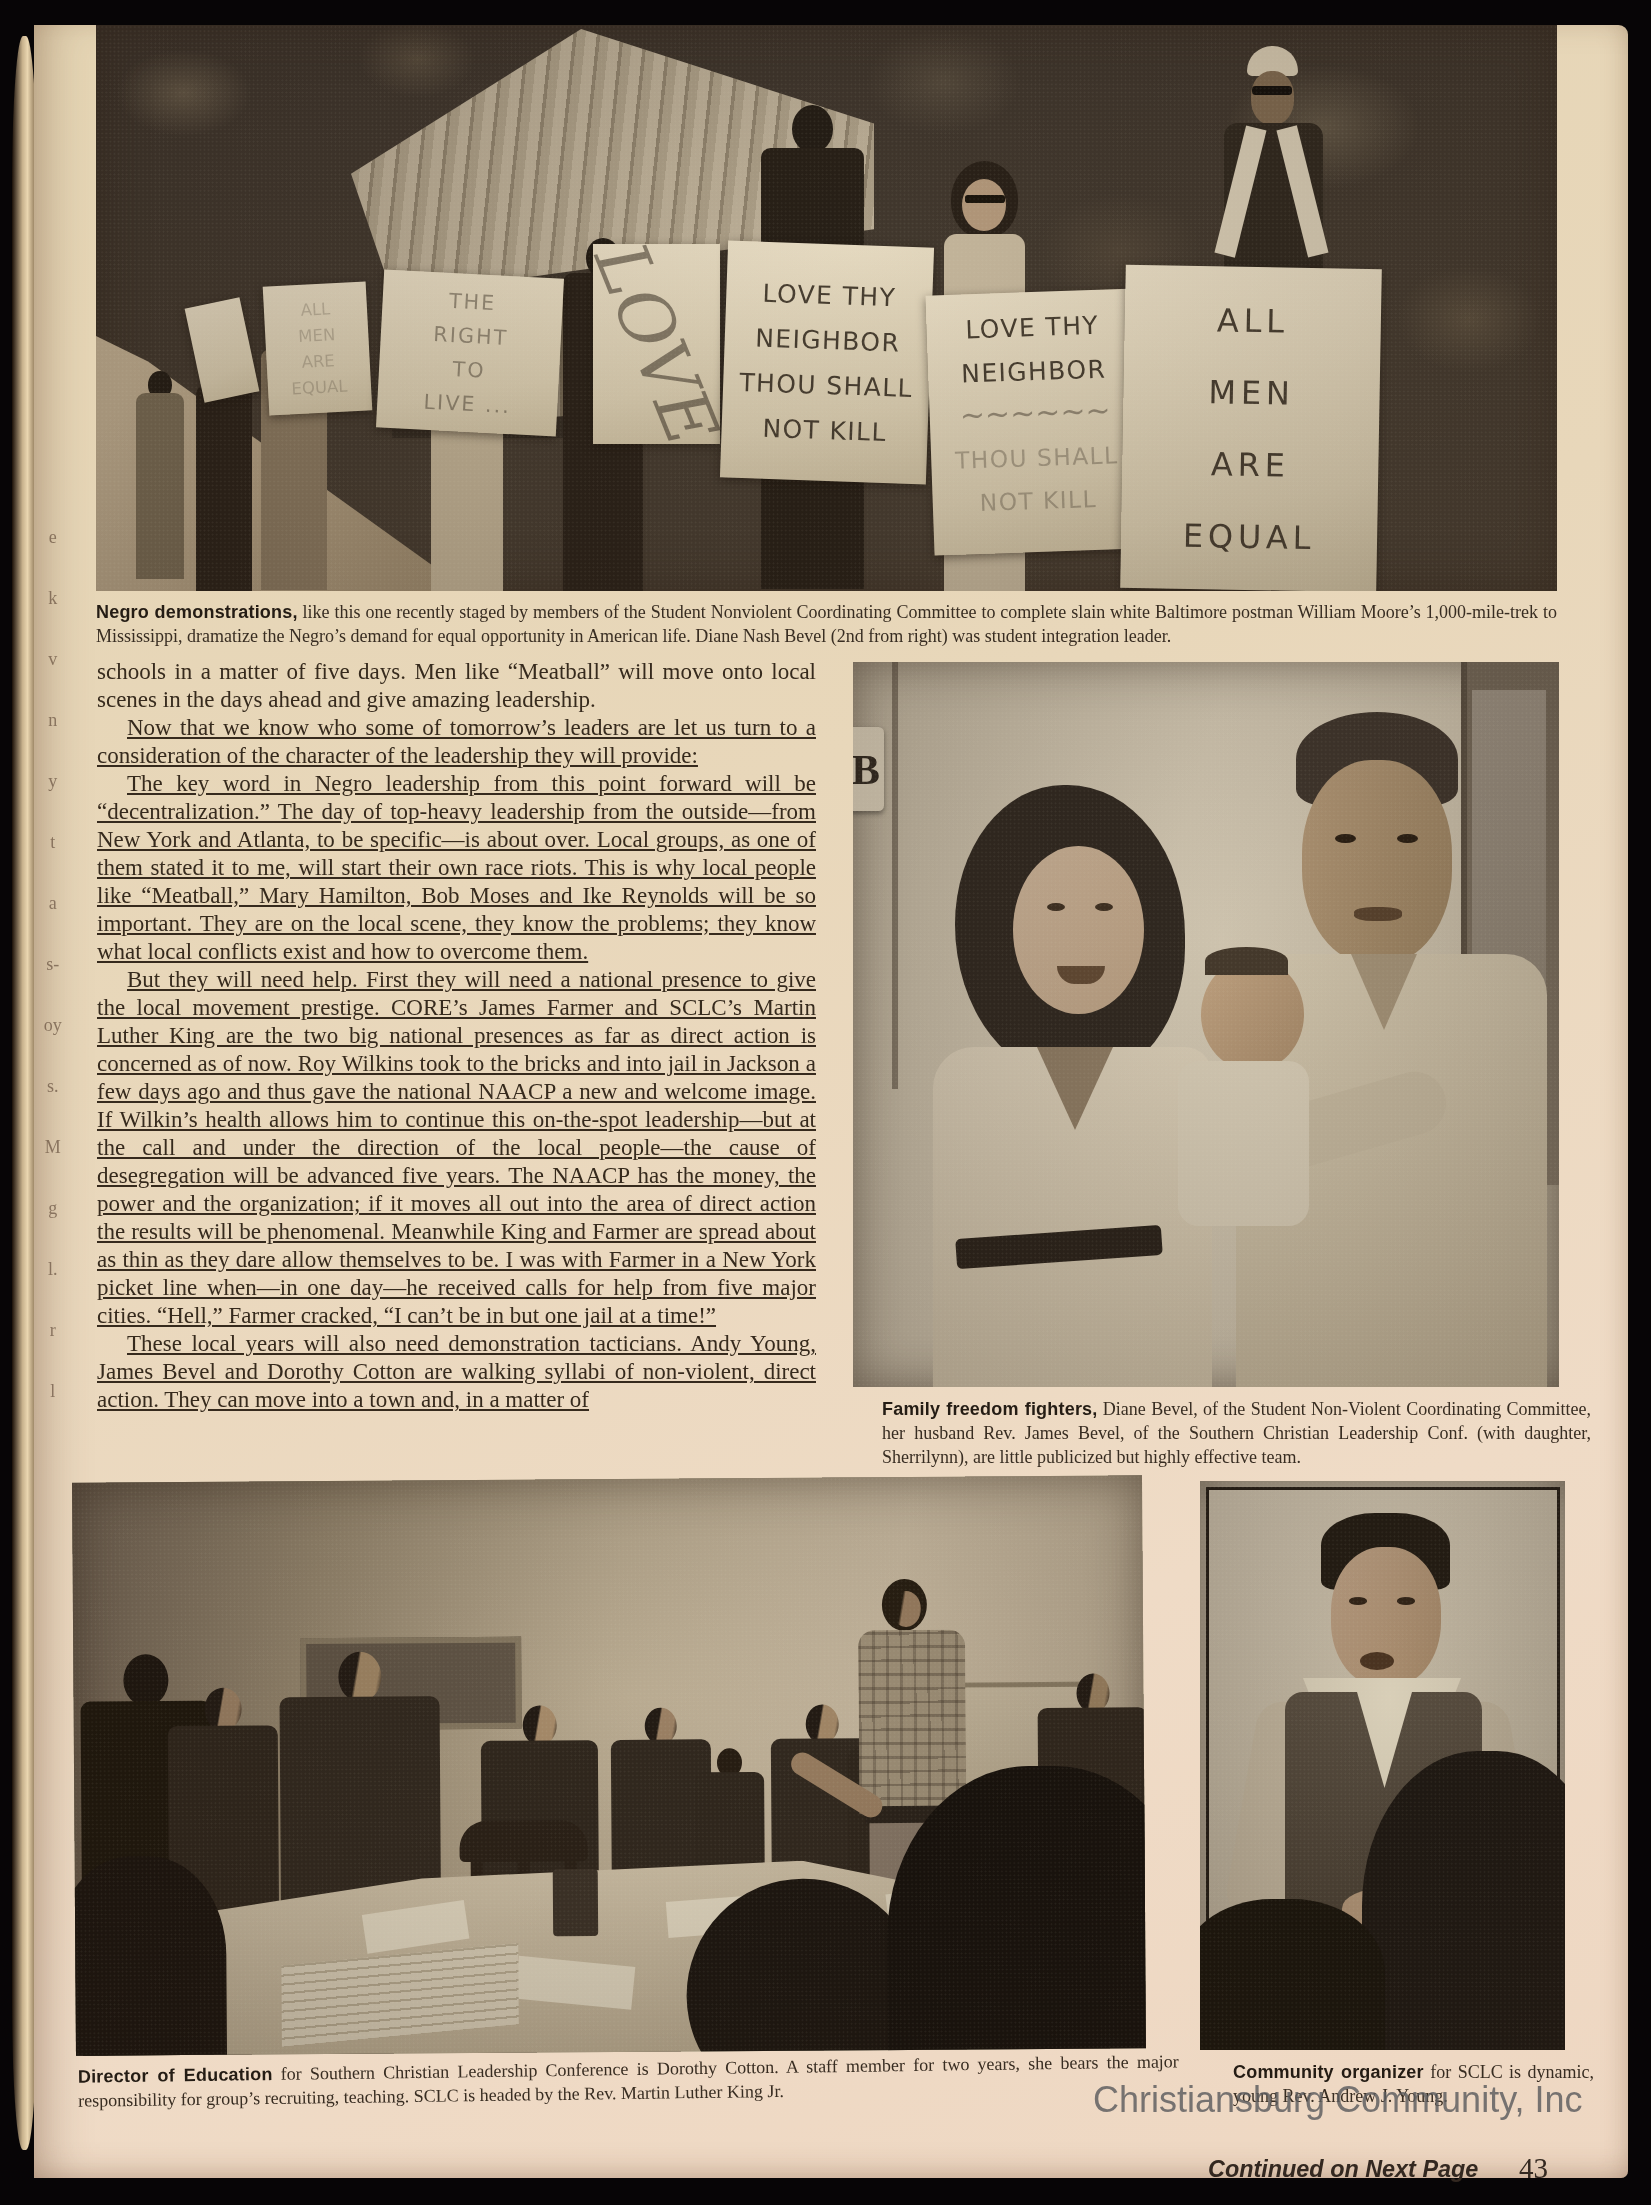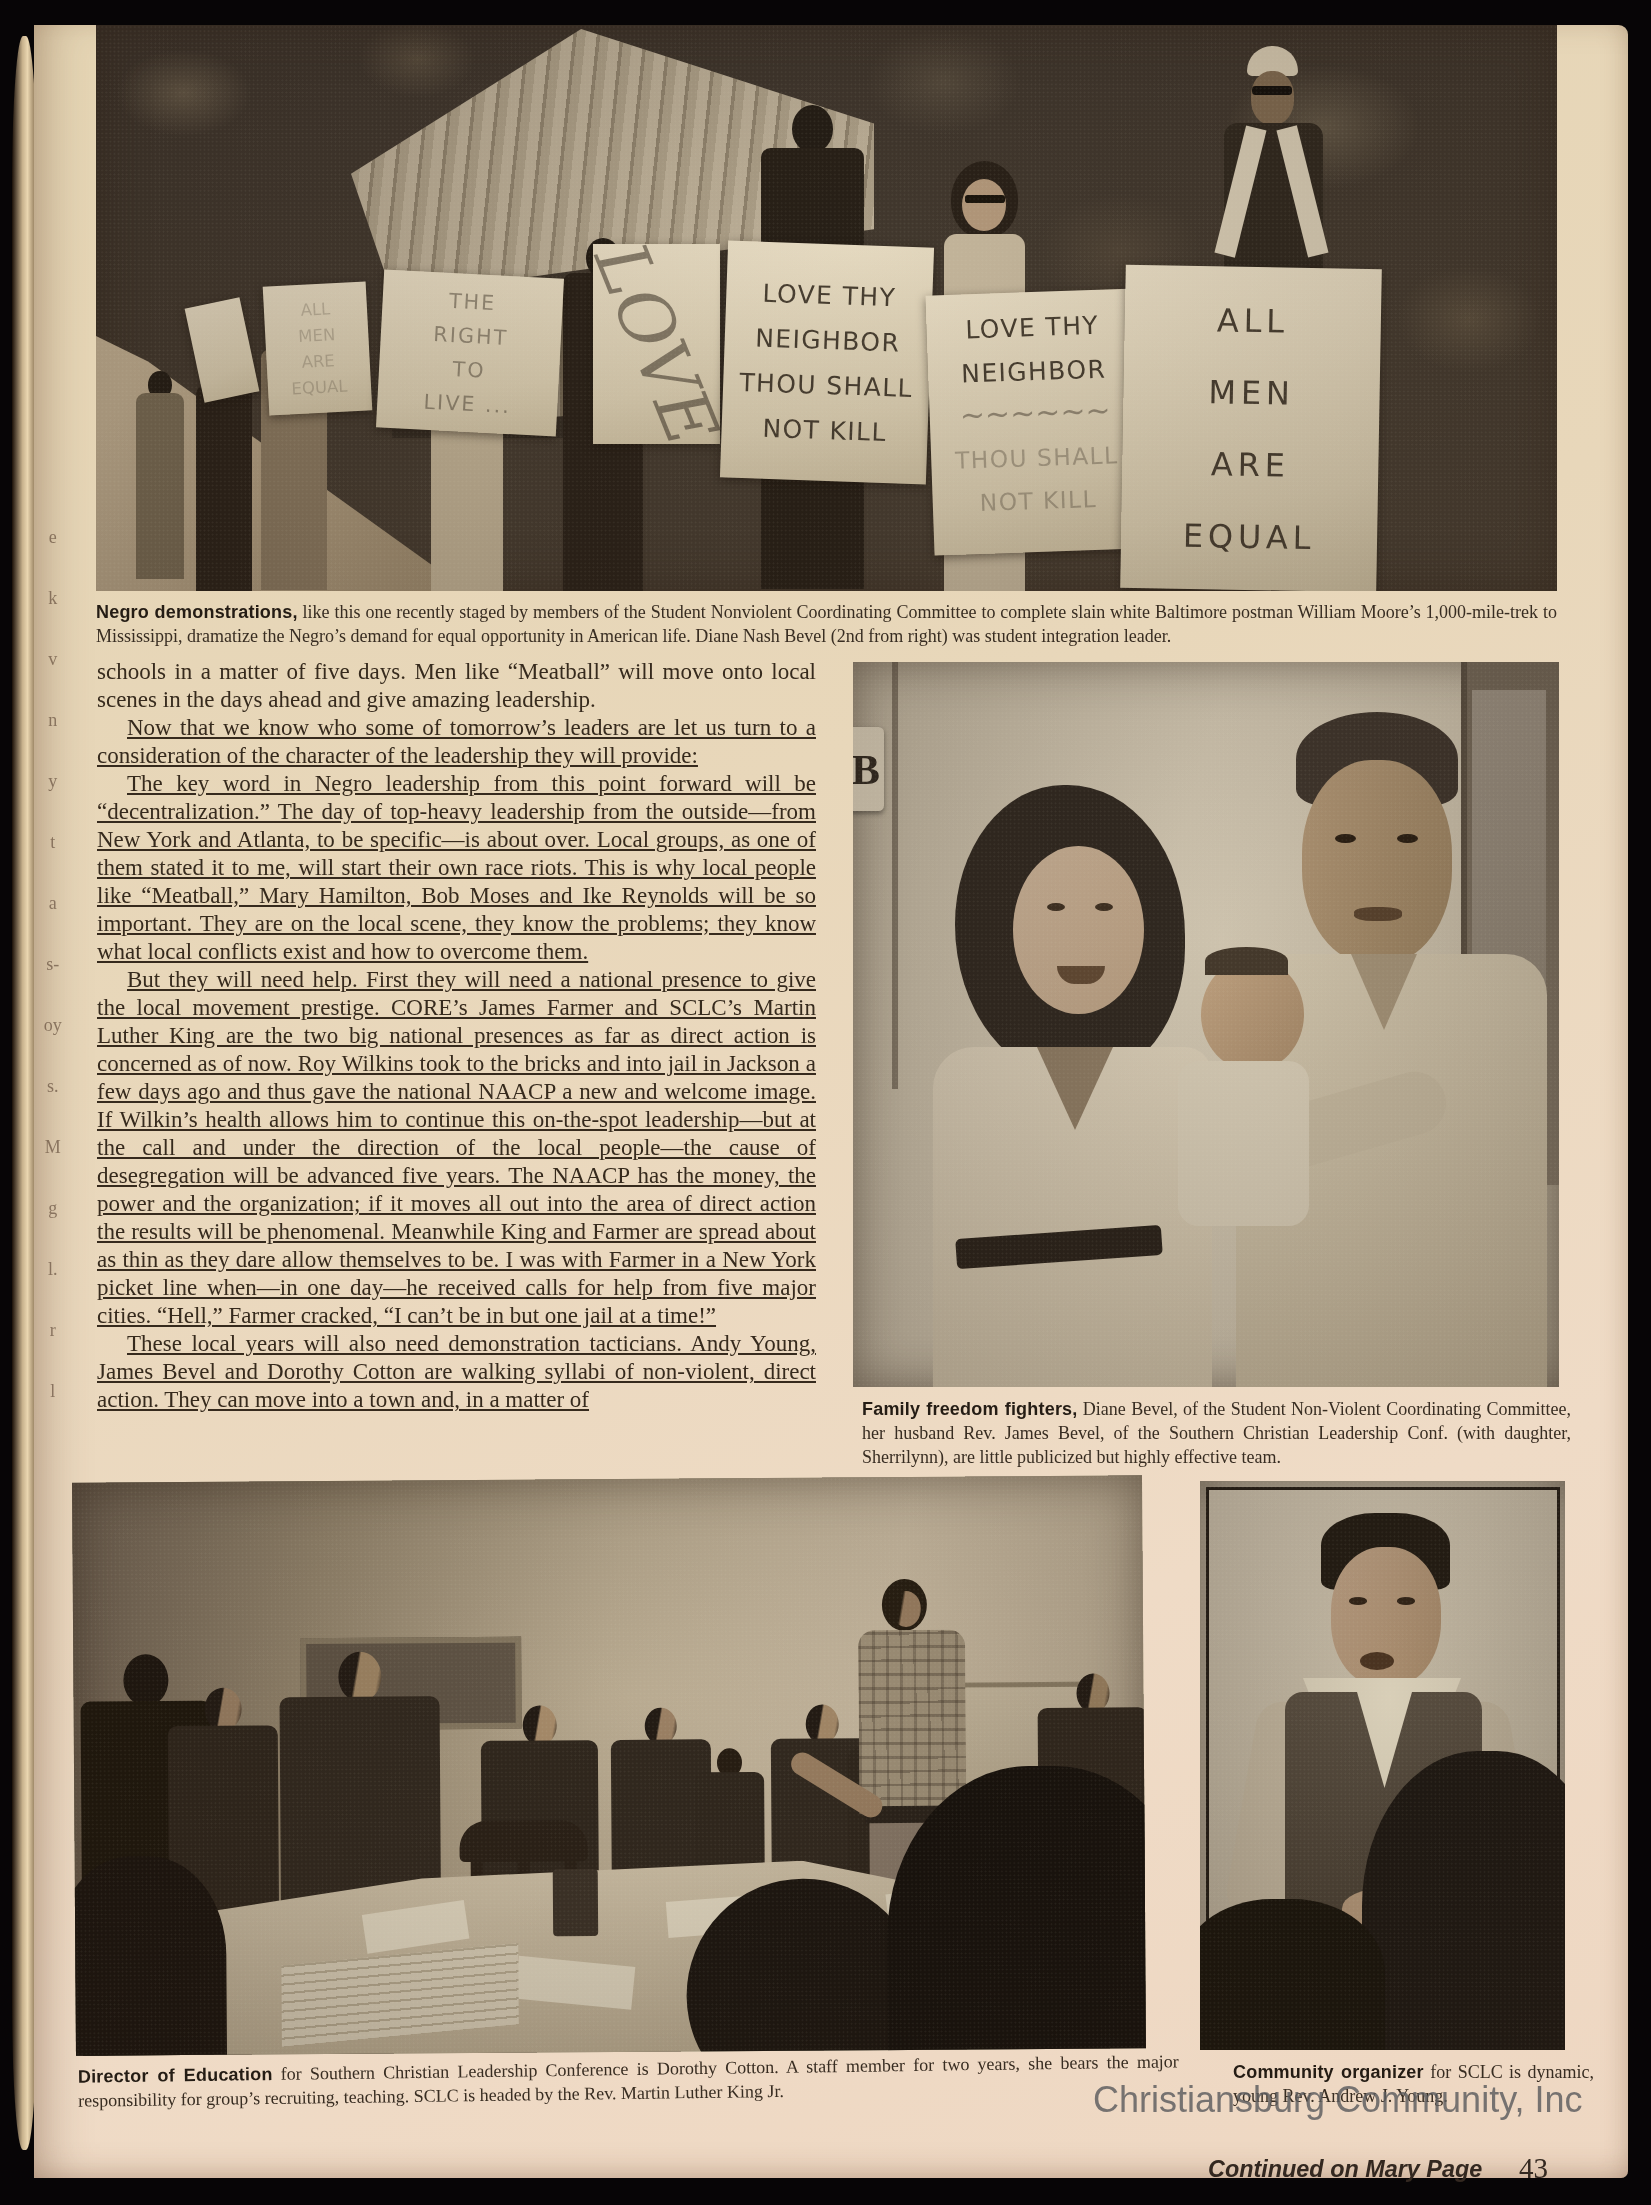--- a/index.html
+++ b/index.html
@@ -217,21 +217,21 @@
       <div class="abs" style="left:544px;top:172px;width:20.6px;height:9px;background:#241a10;border-radius:50%"></div>
       <div class="abs" style="left:501px;top:245px;width:48px;height:13.8px;background:#55402c;border-radius:40%"></div>
       <div class="abs" style="left:383px;top:292px;width:311px;height:435px;background:linear-gradient(155deg,#d2c8b1,#c0b49a);border-radius:48px 41px 0 0"></div>
       <div class="abs" style="left:498px;top:292px;width:66px;height:76px;background:#a4947a;clip-path:polygon(0 0,100% 0,50% 100%)"></div>
       <div class="abs" style="left:329px;top:438px;width:268px;height:63px;background:#c6bba3;border-radius:32px;transform:rotate(-16deg)"></div>
 
       <div class="abs" style="left:348px;top:296px;width:103px;height:113px;background:linear-gradient(125deg,#c0a382,#a68a6a);border-radius:50%"></div>
       <div class="abs" style="left:352px;top:285px;width:83px;height:27.5px;background:#40362a;border-radius:50% 50% 0 0"></div>
       <div class="abs" style="left:325px;top:399px;width:131px;height:165px;background:#d8cfba;border-radius:20.6px"></div>
     </div>
-    <div class="caption" style="left:828px;top:1372px;width:709px">
+    <div class="caption" style="left:848px;top:1372px;width:709px">
       <span class="lead">Family freedom fighters,</span>
       <span>Diane Bevel, of the Student Non-Violent Coordinating Committee, her husband Rev. James Bevel, of the Southern Christian Leadership Conf. (with daughter, Sherrilynn), are little publicized but highly effective team.</span>
     </div>
 
     <div id="photo-meeting" class="photo">
       <div class="abs" style="left:227px;top:157px;width:209px;height:80px;background:#5d5346;border:6.9px solid #847862"></div>
       <div class="abs" style="left:873px;top:206px;width:138px;height:193px;background:linear-gradient(#c9bda4,#b3a78d);border:5.5px solid #8c8069"></div>
 
       <div class="fig" style="left:6.9px;top:172px">
         <div class="fh" style="width:45px;height:52px;background:#16110c"></div>
@@ -320,17 +320,17 @@
     <div class="caption" style="left:44px;top:2032px;width:1101px;transform:rotate(-.8deg)">
       <span class="lead">Director of Education</span>
       <span>for Southern Christian Leadership Conference is Dorothy Cotton. A staff member for two years, she bears the major responsibility for group’s recruiting, teaching. SCLC is headed by the Rev. Martin Luther King Jr.</span>
     </div>
     <div class="caption" style="left:1199px;top:2035px;width:361px">
       <span class="lead">Community organizer</span>
       <span>for SCLC is dynamic, young Rev. Andrew J. Young.</span>
     </div>
 
     <div class="watermark">Christiansburg Community, Inc</div>
-    <div class="continued">Continued on Mary Page</div>
+    <div class="continued">Continued on Next Page</div>
     <div class="pagenum">43</div>
   </div>
 </div>
 
 
 </body></html>

